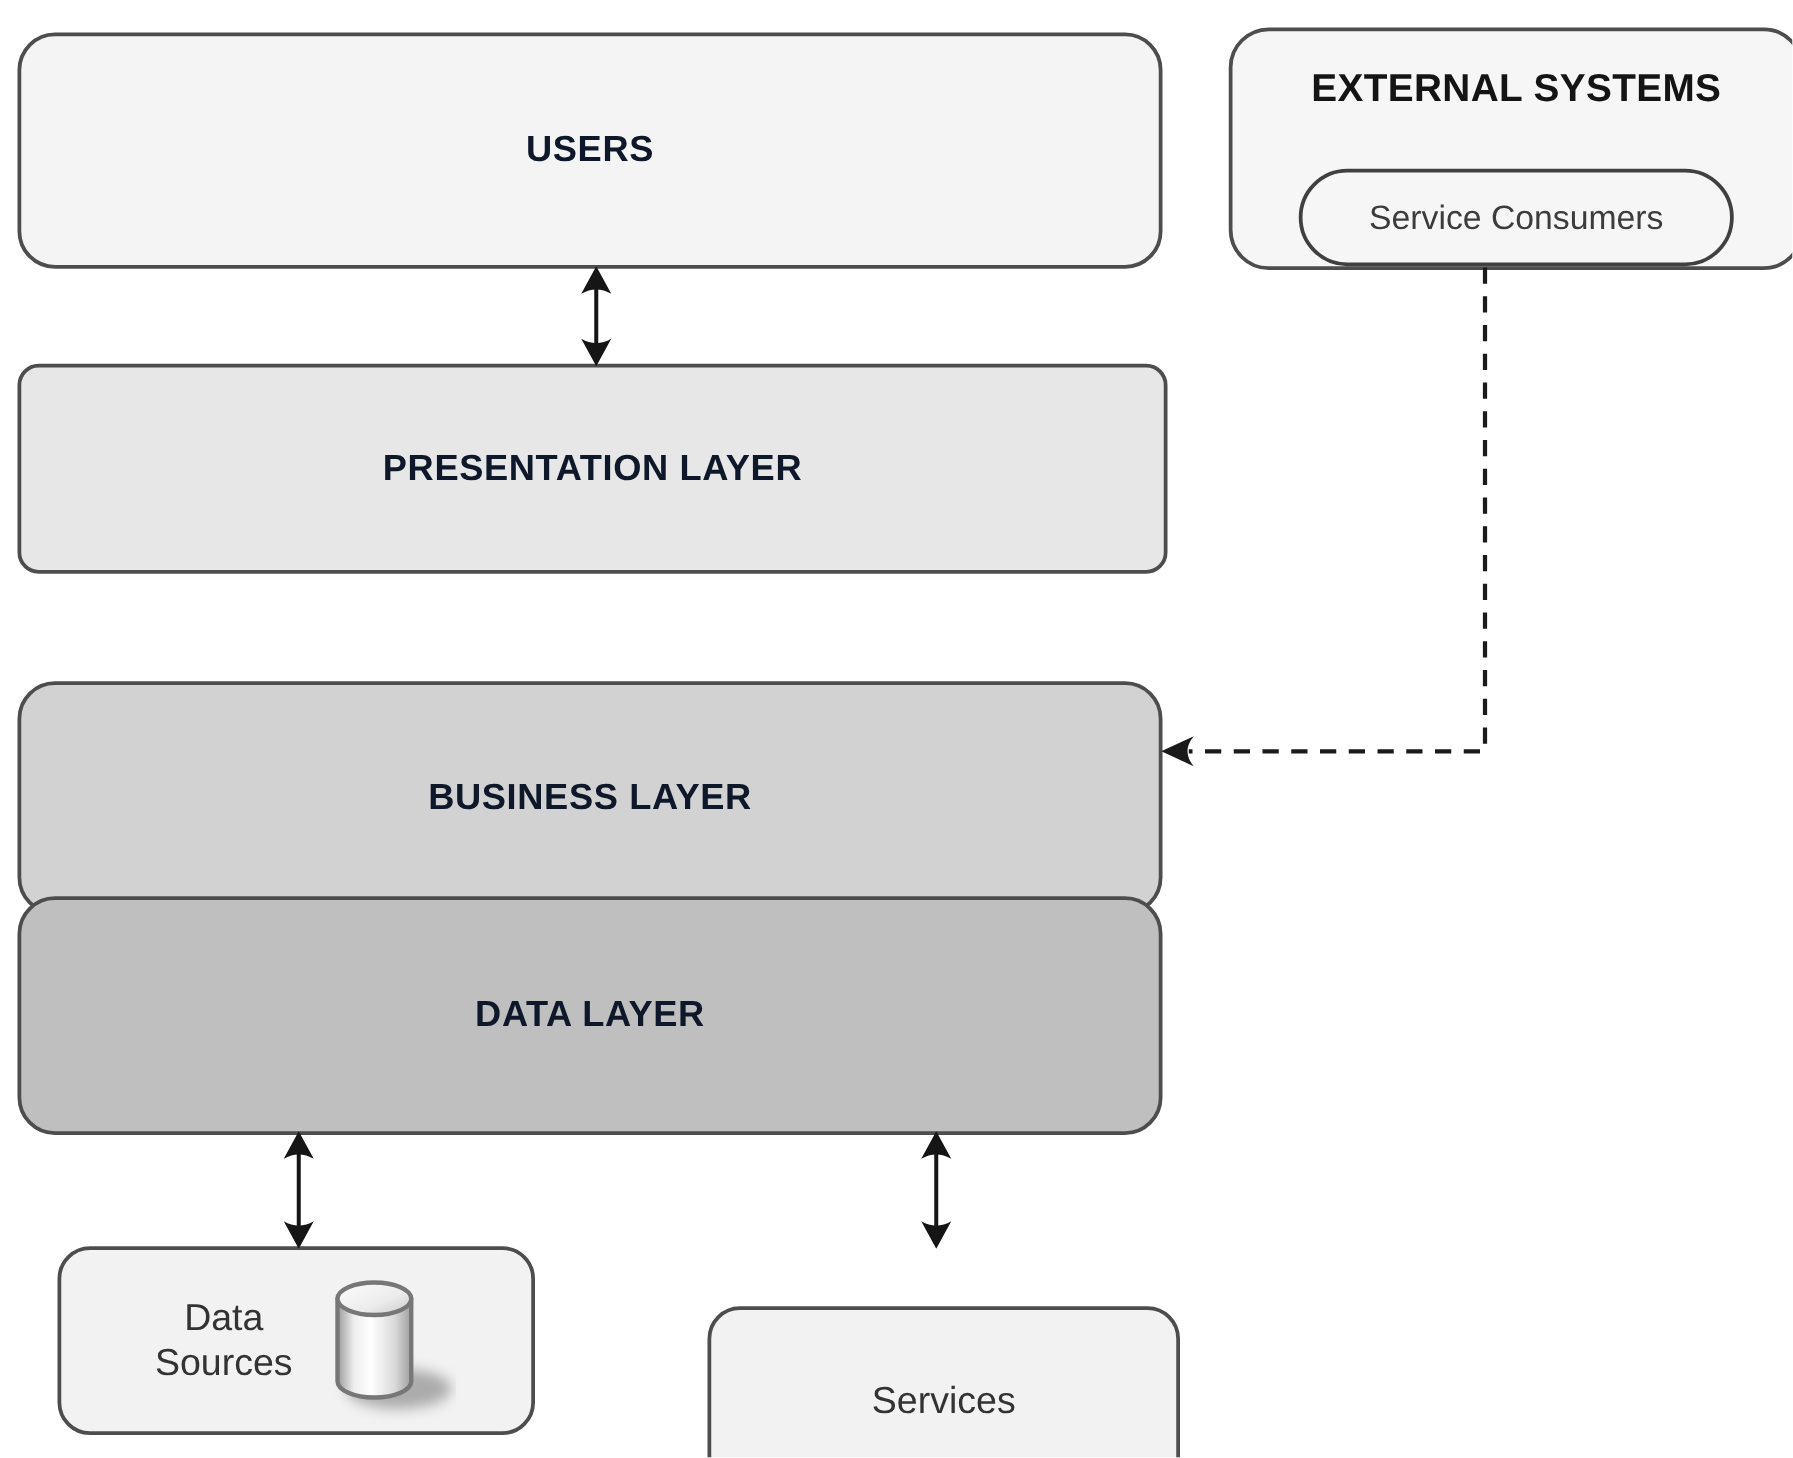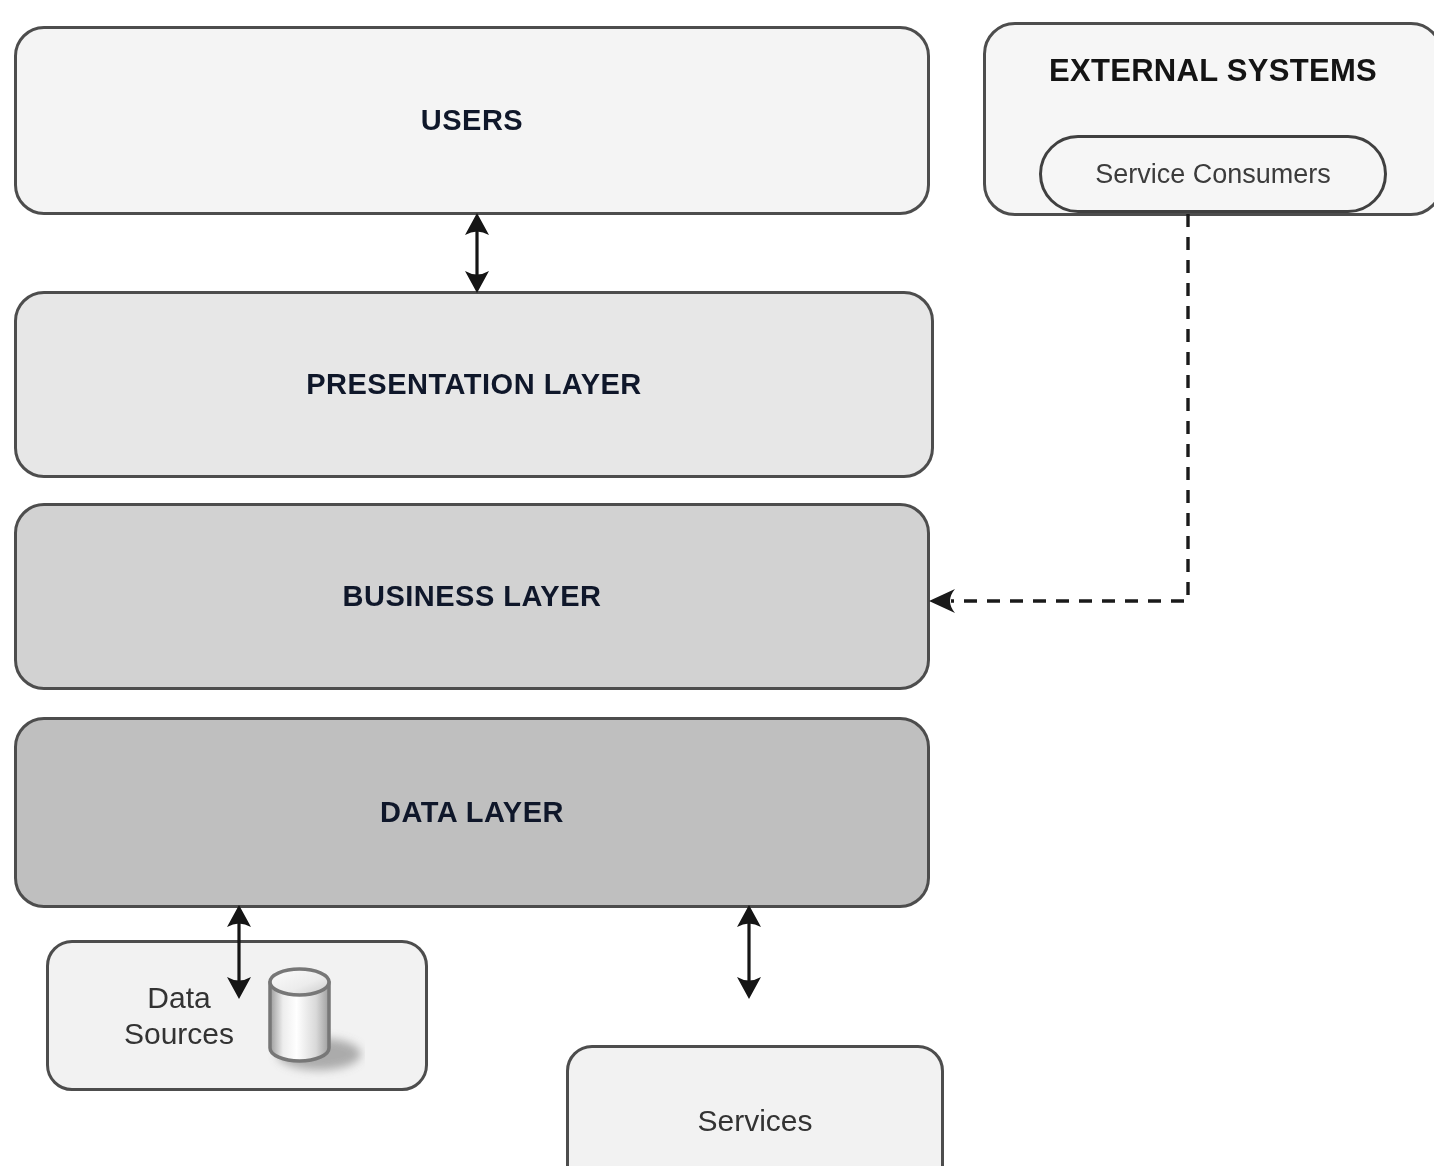--- a/index.html
+++ b/index.html
@@ -26,21 +26,21 @@
   }
   .plain-label {
     font-size:30px;
     color:#333333;
     text-align:center;
     line-height:1.18;
   }
 
   
   #users-box         { left:14px;  top:26px;  width:916px; height:189px; }
-  #presentation-box  { left:14px;  top:291px; width:920px; height:187px; }
+  #presentation-box  { left:14px;  top:291px; width:920px; height:168px;border-radius:17px; }
   #business-box      { left:14px;  top:503px; width:916px; height:187px; }
   #data-box          { left:14px;  top:717px; width:916px; height:191px; }
 
   
   #external-box {
     left:958px; top:22px; width:460px; height:194px;
     flex-direction:column; justify-content:space-between;
     padding-top:28px; gap:13px;
     border-radius:32px;
     margin-left:25px;
@@ -50,21 +50,21 @@
     width:348px; height:78px;
     border:3px solid #404040;
     border-radius:39px;
     display:flex; align-items:center; justify-content:center;
     font-size:27px; color:#3c3c3c;
     background:transparent;
   }
 
   
   #data-sources-box {
-    left:46px; top:940px; width:382px; height:151px;
+    left:46px; top:997px; width:382px; height:151px;
     border-radius:26px;
     gap:4px;
   }
   #data-sources-label { width:140px; }
   #services-box {
     left:566px; top:997px; width:378px; height:151px;
     border-radius:26px;
     margin-top:48px;
   }
 
@@ -89,21 +89,21 @@
     <span id="external-title">EXTERNAL SYSTEMS</span>
     <div id="service-consumers-pill">
       <span>Service Consumers</span>
     </div>
   </div>
 
   <div class="box" id="presentation-box" style="background-color: rgb(231, 231, 231);">
     <span class="layer-label">PRESENTATION LAYER</span>
   </div>
 
-  <div class="box" id="business-box" style="background-color: rgb(210, 210, 210);">
+  <div class="box" id="business-box" style="background-color: rgb(210, 210, 210); margin-top: 42px;">
     <span class="layer-label">BUSINESS LAYER</span>
   </div>
 
   <div class="box" id="data-box" style="background-color: rgb(191, 191, 191); align-items: center;">
     <span class="layer-label">DATA LAYER</span>
   </div>
 
   <div class="box" id="data-sources-box" style="background-color: rgb(242, 242, 242);">
     <span class="plain-label" id="data-sources-label">Data Sources</span>
     <svg id="db-cylinder-icon" viewBox="0 0 112 128" width="112" height="128" aria-hidden="true">

